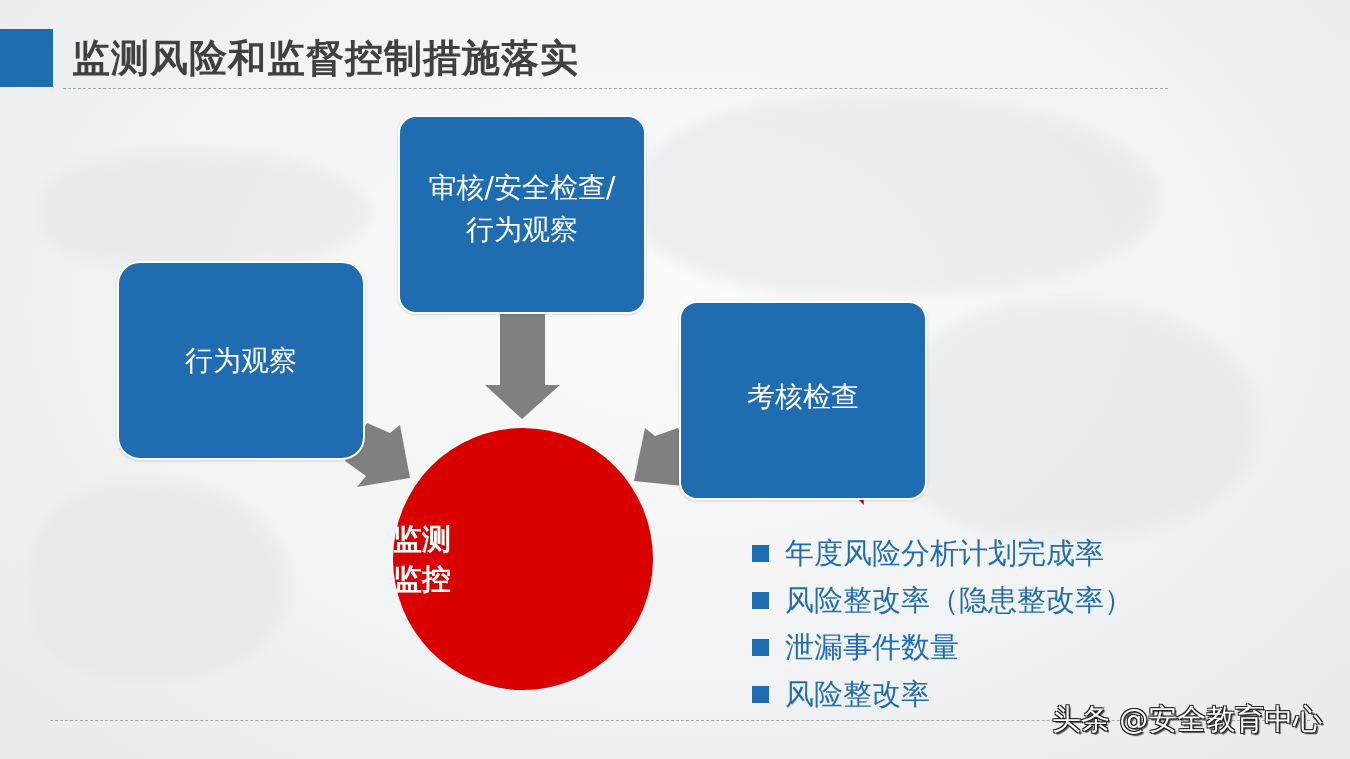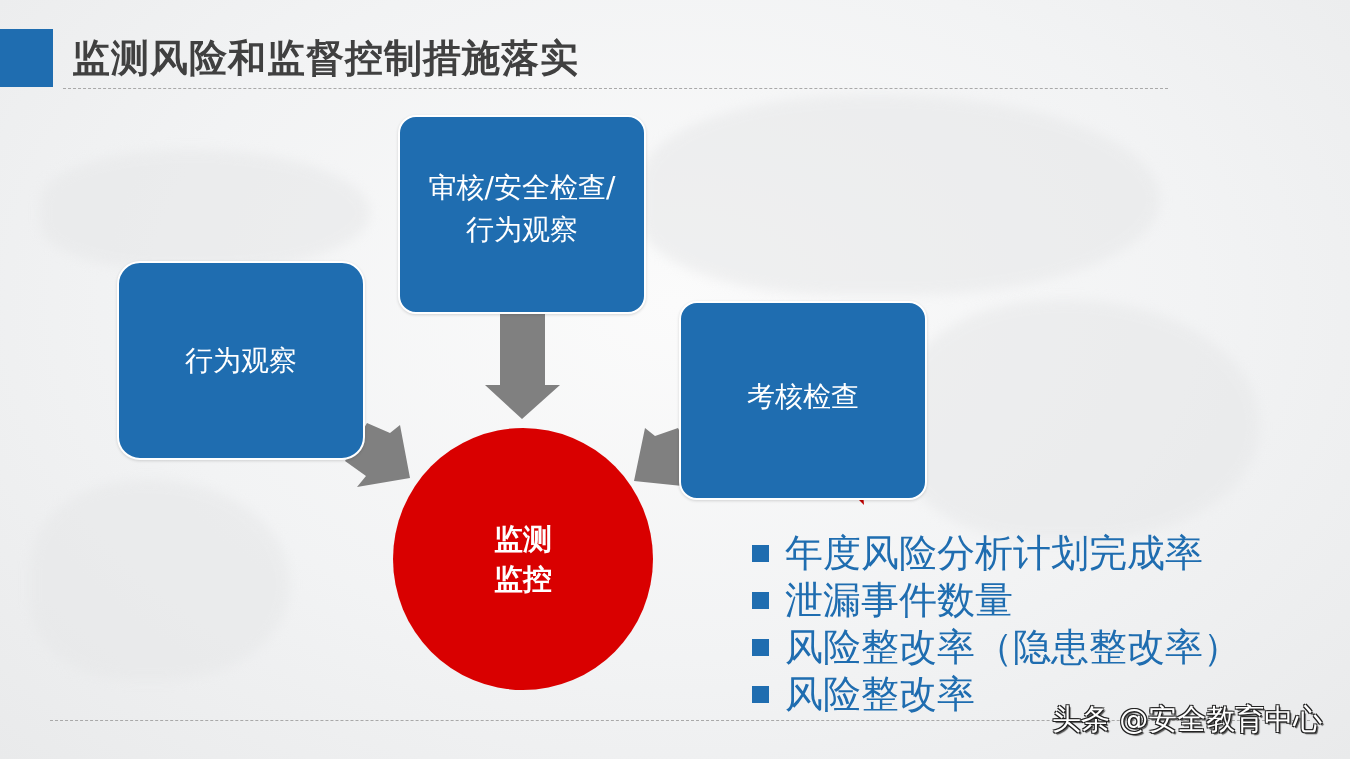--- a/index.html
+++ b/index.html
@@ -13,28 +13,28 @@
   .title { position: absolute; left: 72px; top: 32px; font-size: 38px; font-weight: bold; color: #404040; letter-spacing: 1px; line-height: 52px; }
   .rule { position: absolute; height: 0; border-top: 1px dashed #a9a9a9; }
   .box {
     position: absolute; background: #1f6db0; border: 2px solid #ffffff; border-radius: 18px;
     box-shadow: 0 1px 3px rgba(0,0,0,0.15);
     color: #fff; display: flex; flex-direction: column; align-items: center; justify-content: center;
     text-align: center; font-size: 28px; line-height: 42px; box-sizing: border-box;
   }
   .circle {
     position: absolute; left: 393px; top: 428px; width: 260px; height: 262px; border-radius: 50%;
-    background: #d90000; color: #fff; display: flex; flex-direction: column; align-items: center; justify-content: center;
+    background: #d90000; color: #fff; display: flex; flex-direction: column; align-items: flex-start; justify-content: center;
     font-size: 29px; font-weight: bold; line-height: 40px;
   }
   svg.overlay { position: absolute; left: 0; top: 0; }
   .list { position: absolute; left: 752px; top: 530px; margin: 0; padding: 0; list-style: none; }
   .list li { display: flex; align-items: center; height: 47px; }
   .bullet { width: 17px; height: 17px; background: #1f6db0; margin-right: 16px; flex: none; }
-  .list-text { font-size: 38px; color: #1f6db0; white-space: nowrap; }
+  .list-text { font-size: 29px; color: #1f6db0; white-space: nowrap; }
   .watermark {
     position: absolute; left: 1012px; top: 700px; font-size: 29px; color: #ffffff;
     text-shadow: -1px -1px 0 #222, 1px -1px 0 #222, -1px 1px 0 #222, 1px 1px 0 #222, 2px 2px 1px #555;
     white-space: nowrap;
     margin-left: 40px;
   }
 </style>
 </head>
 <body>
 
@@ -78,25 +78,25 @@
   <div>监控</div>
 </div>
 
 <ul class="list">
   <li>
     <span class="bullet"></span>
     <span class="list-text">年度风险分析计划完成率</span>
   </li>
   <li>
     <span class="bullet"></span>
-    <span class="list-text">泄漏事件数量</span>
+    <span class="list-text">风险整改率（隐患整改率）</span>
   </li>
   <li>
     <span class="bullet"></span>
-    <span class="list-text">风险整改率（隐患整改率）</span>
+    <span class="list-text">泄漏事件数量</span>
   </li>
   <li>
     <span class="bullet"></span>
     <span class="list-text">风险整改率</span>
   </li>
 </ul>
 
 <div class="watermark">头条 @安全教育中心</div>
 
 </body></html>

